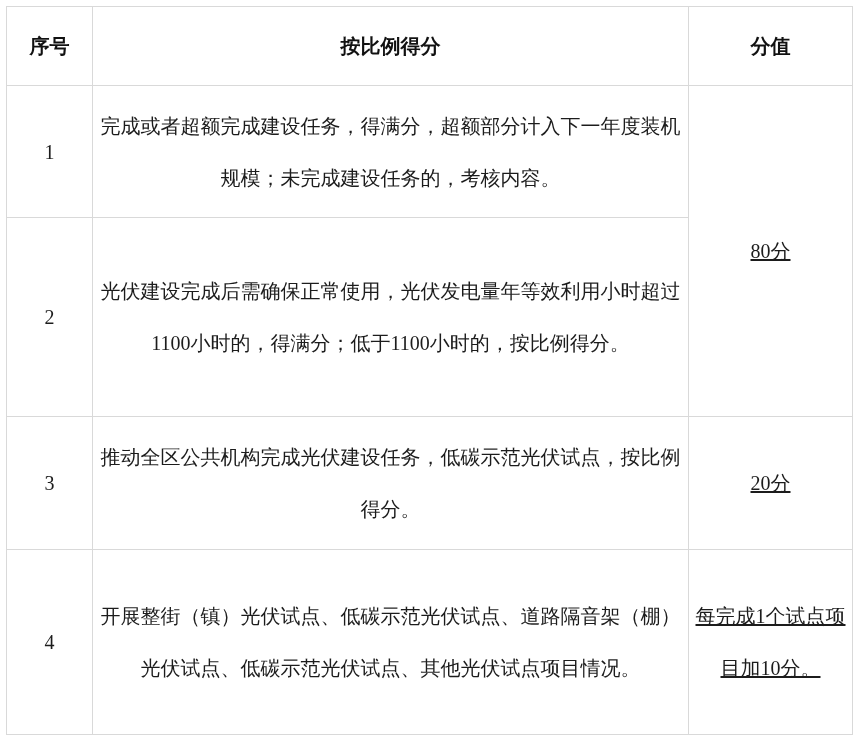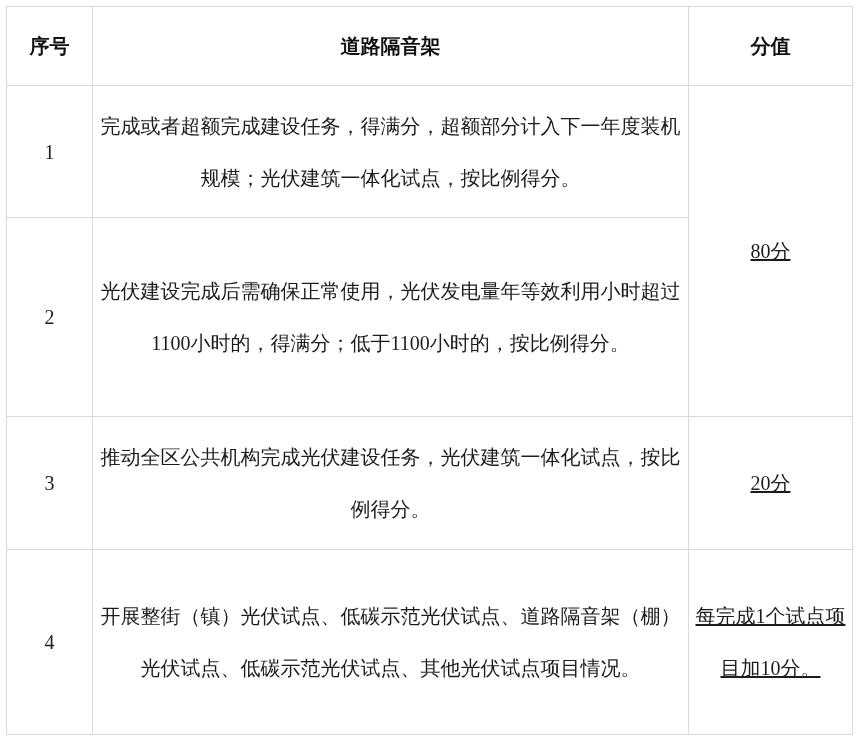--- a/index.html
+++ b/index.html
@@ -71,37 +71,37 @@
 <div class="page">
   <table class="assessment">
     <colgroup>
       <col class="col-serial">
       <col class="col-content">
       <col class="col-score">
     </colgroup>
     <thead>
       <tr class="row-header">
         <th>序号</th>
-        <th>道路隔音架</th>
+        <th>按比例得分</th>
         <th>分值</th>
       </tr>
     </thead>
     <tbody>
       <tr class="row-1">
         <td class="cell-serial">1</td>
-        <td class="cell-content">完成或者超额完成建设任务，得满分，超额部分计入下一年度装机规模；光伏建筑一体化试点，按比例得分。</td>
+        <td class="cell-content">完成或者超额完成建设任务，得满分，超额部分计入下一年度装机规模；未完成建设任务的，考核内容。</td>
         <td class="cell-score" rowspan="2">80分</td>
       </tr>
       <tr class="row-2">
         <td class="cell-serial">2</td>
         <td class="cell-content">光伏建设完成后需确保正常使用，光伏发电量年等效利用小时超过1100小时的，得满分；低于1100小时的，按比例得分。</td>
       </tr>
       <tr class="row-3">
         <td class="cell-serial">3</td>
-        <td class="cell-content">推动全区公共机构完成光伏建设任务，光伏建筑一体化试点，按比例得分。</td>
+        <td class="cell-content">推动全区公共机构完成光伏建设任务，低碳示范光伏试点，按比例得分。</td>
         <td class="cell-score">20分</td>
       </tr>
       <tr class="row-4">
         <td class="cell-serial">4</td>
         <td class="cell-content">开展整街（镇）光伏试点、低碳示范光伏试点、道路隔音架（棚）光伏试点、低碳示范光伏试点、其他光伏试点项目情况。</td>
         <td class="cell-score">每完成1个试点项目加10分。</td>
       </tr>
     </tbody>
   </table>
 </div>

